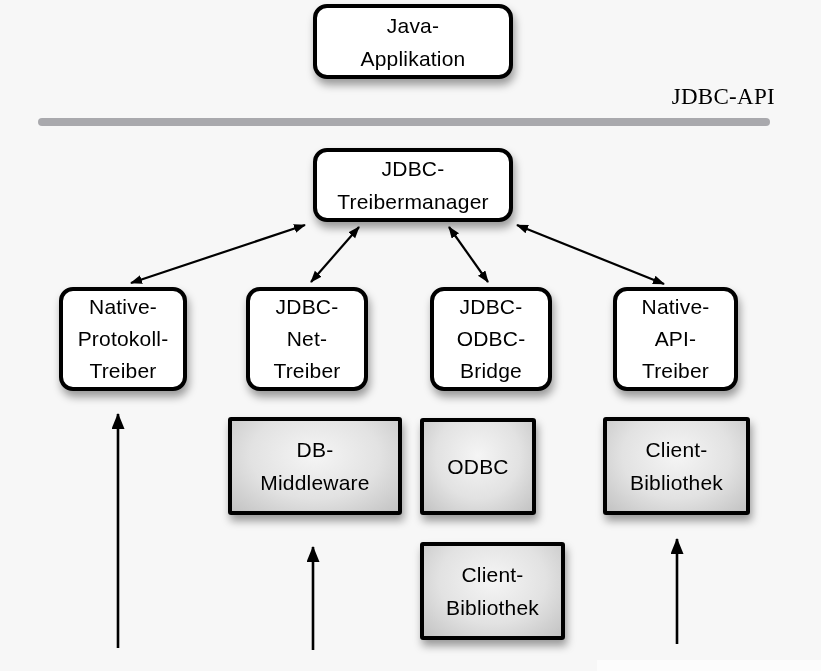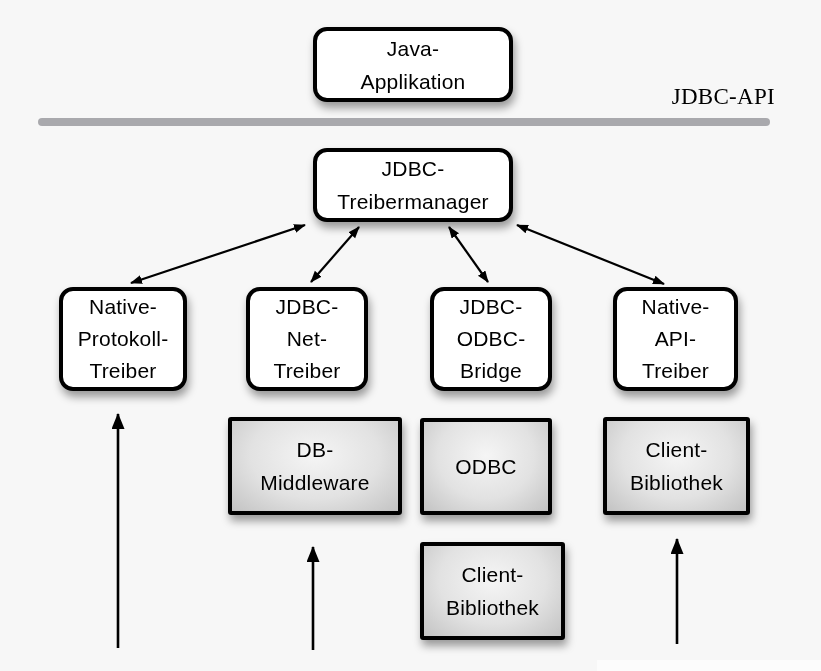--- a/index.html
+++ b/index.html
@@ -65,21 +65,21 @@
     </defs>
     <line x1="305" y1="225" x2="131" y2="283" stroke-width="2.2" marker-start="url(#ah-s)" marker-end="url(#ah-s)"></line>
     <line x1="359" y1="227" x2="311" y2="282" stroke-width="2.2" marker-start="url(#ah-s)" marker-end="url(#ah-s)"></line>
     <line x1="449" y1="227" x2="488" y2="282" stroke-width="2.2" marker-start="url(#ah-s)" marker-end="url(#ah-s)"></line>
     <line x1="517" y1="225" x2="664" y2="284" stroke-width="2.2" marker-start="url(#ah-s)" marker-end="url(#ah-s)"></line>
     <line x1="118" y1="648" x2="118" y2="414" stroke-width="2.6" marker-end="url(#ah-l)"></line>
     <line x1="313" y1="650" x2="313" y2="547" stroke-width="2.6" marker-end="url(#ah-l)"></line>
     <line x1="677" y1="644" x2="677" y2="539" stroke-width="2.6" marker-end="url(#ah-l)"></line>
   </svg>
 
-  <div class="box" style="left:313px;top:27px;width:200px;height:75px;">
+  <div class="box" style="left:313px;top:4px;width:200px;height:75px;">
     <span>Java-
 Applikation</span>
   </div>
 
   <div class="box" style="left:313px;top:148px;width:200px;height:74px;">
     <span>JDBC-
 Treibermanager</span>
   </div>
 
   <div class="box" style="left:59px;top:287px;width:128px;height:104px;line-height:32px;">
@@ -104,21 +104,21 @@
     <span>Native-
 API-
 Treiber</span>
   </div>
 
   <div class="box gray" style="left:228px;top:417px;width:174px;height:98px;">
     <span>DB-
 Middleware</span>
   </div>
 
-  <div class="box gray" style="left:420px;top:418px;width:132px;height:97px;">
+  <div class="box gray" style="left:420px;top:418px;width:116px;height:97px;">
     <span>ODBC</span>
   </div>
 
   <div class="box gray" style="left:603px;top:417px;width:147px;height:98px;">
     <span>Client-
 Bibliothek</span>
   </div>
 
   <div class="box gray" style="left:420px;top:542px;width:145px;height:98px;">
     <span>Client-

